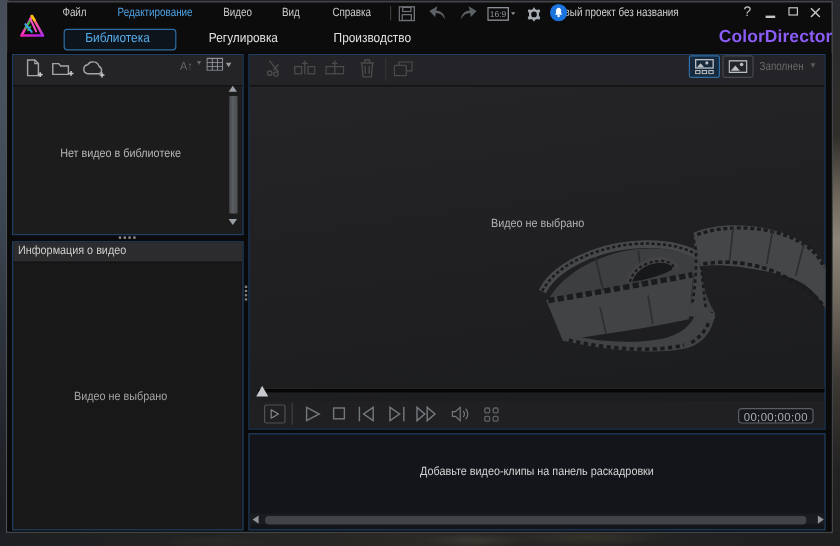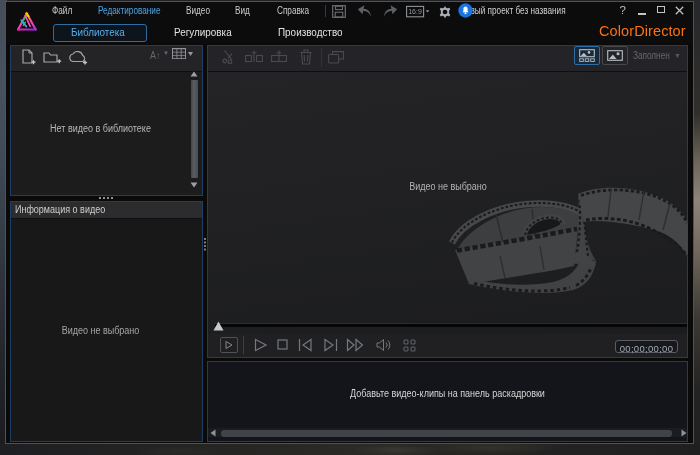--- a/index.html
+++ b/index.html
@@ -84,21 +84,21 @@
  <path d="M15.4,20.3 L17.3,17.3" stroke="#2fbf3f" stroke-width="1.6" stroke-linecap="round"></path>
  <path d="M13.2,15.2 L18.4,21.6" stroke="#3f9fe8" stroke-width="1.8" stroke-linecap="round"></path>
  <path d="M17.2,10.5 L22.1,21.2" stroke="#ff4fc0" stroke-width="1.7" stroke-linecap="round"></path>
  <path d="M18.3,8.3 L20.6,11.4" stroke="#ffc400" stroke-width="2" stroke-linecap="round"></path>
 </svg>
 
 <div class="abs" style="left:53px;top:24px;width:94px;height:18px;border:1px solid #2e6da3;border-radius:3px;background:rgba(40,100,160,0.10);box-sizing:border-box;"></div>
 <div class="tab" style="left:71px;top:26px;color:#55aeec;">Библиотека</div>
 <div class="tab" style="left:174px;top:26px;color:#e2e2e2;">Регулировка</div>
 <div class="tab" style="left:278px;top:26px;color:#e2e2e2;">Производство</div>
-<div class="t" style="left:599px;top:24px;font-size:14.5px;line-height:15px;color:#f97316;transform:scaleX(1);font-weight:400;letter-spacing:0.1px;">ColorDirector</div>
+<div class="t" style="left:599px;top:24px;font-size:14.5px;line-height:15px;color:#8b5cf6;transform:scaleX(1);font-weight:700;letter-spacing:0.1px;">ColorDirector</div>
 
 <div class="abs" style="left:6px;top:44px;width:687px;height:399px;background:#0a0a0b;"></div>
 
 <div class="abs" style="left:10px;top:45px;width:193px;height:151px;border:1px solid #1d3f63;background:#1c1c1c;box-sizing:border-box;">
  <div style="position:absolute;left:0;top:0;width:100%;height:25px;background:#242427;border-bottom:1px solid #0f0f10;"></div>
 </div>
 
 <svg class="abs" style="left:21px;top:49px" width="15" height="17" viewBox="0 0 15 17">
  <path d="M2,1 L8,1 L11,4 L11,14 L2,14 Z" fill="none" stroke="#a2a5a9" stroke-width="1.2"></path>
  <path d="M8,1 L8,4 L11,4" fill="none" stroke="#a2a5a9" stroke-width="1"></path>

